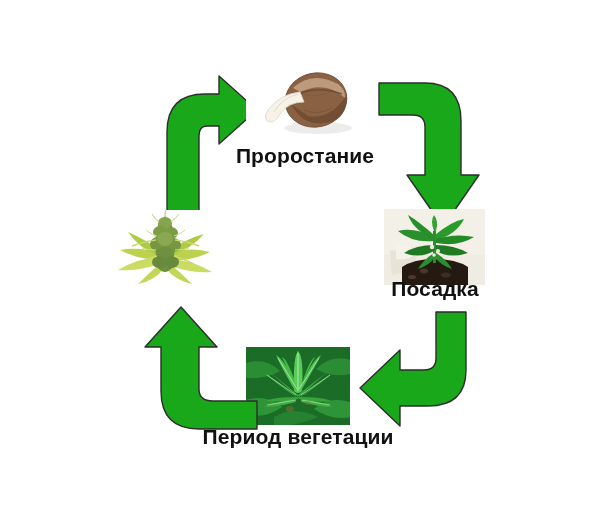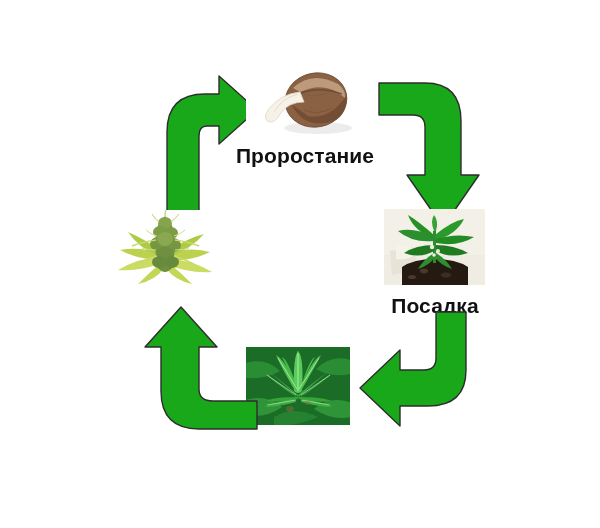--- a/index.html
+++ b/index.html
@@ -115,21 +115,21 @@
       <path d="M 52 44 Q 62 50 68 60 Q 56 56 51 48 Z" fill="#2a8f2c"></path>
 
       <path d="M 50 22 Q 46 12 50 6 Q 55 12 52 22 Z" fill="#35a335"></path>
 
       <circle cx="48" cy="38" r="2.2" fill="#e9efdc"></circle>
       <circle cx="54" cy="42" r="2" fill="#e4ecd6"></circle>
       <circle cx="50" cy="46" r="1.8" fill="#e9efdc"></circle>
     </svg>
   </div>
 
-  <div class="stage-label" style="left:360px; top:294px; width:150px;">Посадка</div>
+  <div class="stage-label" style="left:360px; top:277px; width:150px;">Посадка</div>
 
   <div class="arrow" style="left:358px; top:308px; width:120px; height:125px;">
     <svg width="120" height="125" viewBox="0 0 120 125">
       <path d="M 108 4 L 108 62 Q 108 98 70 98 L 42 98 L 42 118 L 2 80 L 42 42 L 42 62 L 66 62 Q 78 62 78 50 L 78 4 Z" fill="#19a819" stroke="#2d2d2d" stroke-width="1.4" stroke-linejoin="round"></path>
     </svg>
   </div>
 
   <div class="photo" style="left:246px; top:347px; width:104px; height:78px;">
     <svg width="104" height="78" viewBox="0 0 104 78">
       <rect x="0" y="0" width="104" height="78" fill="#176024"></rect>
@@ -166,20 +166,21 @@
         <path d="M 3 8 L 32 -12" stroke="#c9efc2" stroke-width="0.7" fill="none"></path>
         <path d="M -2 13 L -31 18" stroke="#c9efc2" stroke-width="0.6" fill="none"></path>
         <path d="M 3 13 L 32 18" stroke="#c9efc2" stroke-width="0.6" fill="none"></path>
       </g>
 
       <ellipse cx="44" cy="62" rx="4" ry="3" fill="#8a6a3a" opacity="0.5"></ellipse>
       <ellipse cx="62" cy="56" rx="3" ry="2" fill="#8a6a3a" opacity="0.4"></ellipse>
     </svg>
   </div>
 
+  <div class="stage-label" style="left:178px; top:425px; width:240px;">Период вегетации</div>
 
   <div class="arrow" style="left:145px; top:305px; width:115px; height:128px;">
     <svg width="115" height="128" viewBox="0 0 115 128">
       <path d="M 112 124 L 54 124 Q 16 124 16 86 L 16 42 L 0 42 L 36 2 L 72 42 L 54 42 L 54 84 Q 54 96 68 96 L 112 96 Z" fill="#19a819" stroke="#2d2d2d" stroke-width="1.4" stroke-linejoin="round"></path>
     </svg>
   </div>
 
   <div class="photo" style="left:112px; top:210px; width:106px; height:78px;">
     <svg width="106" height="78" viewBox="0 0 106 78">
       <rect x="0" y="0" width="106" height="78" fill="#ffffff"></rect>

